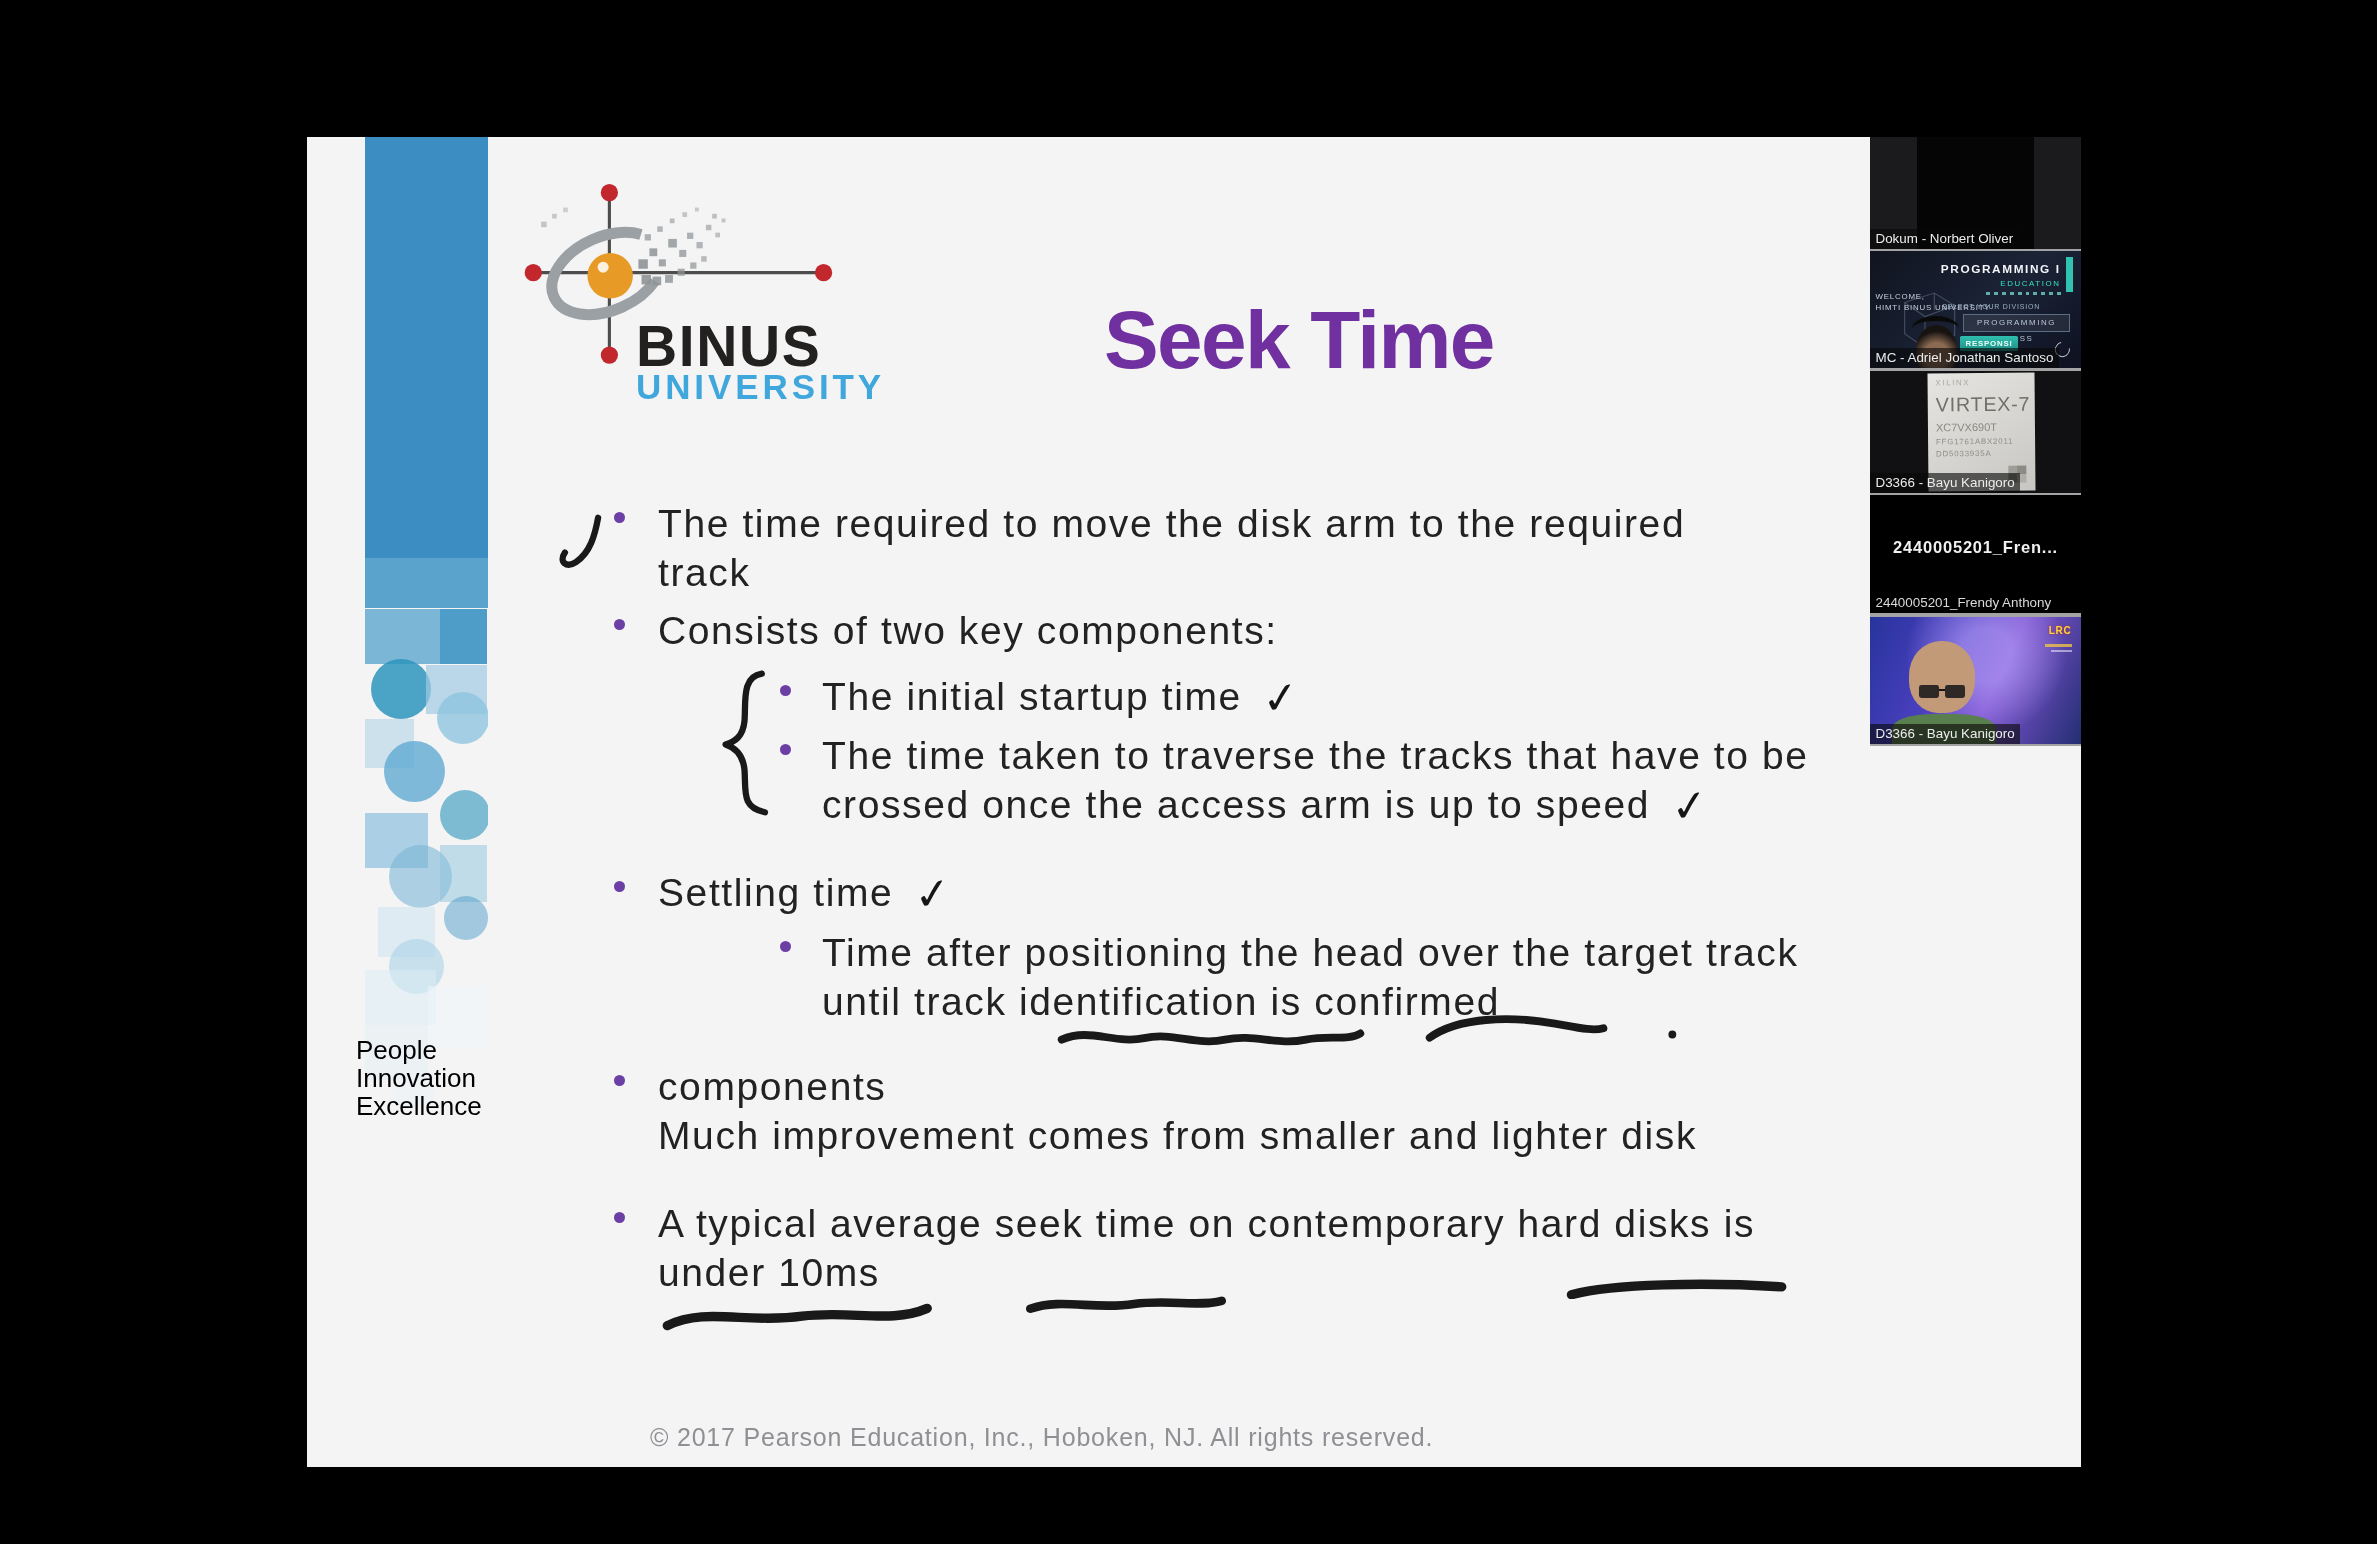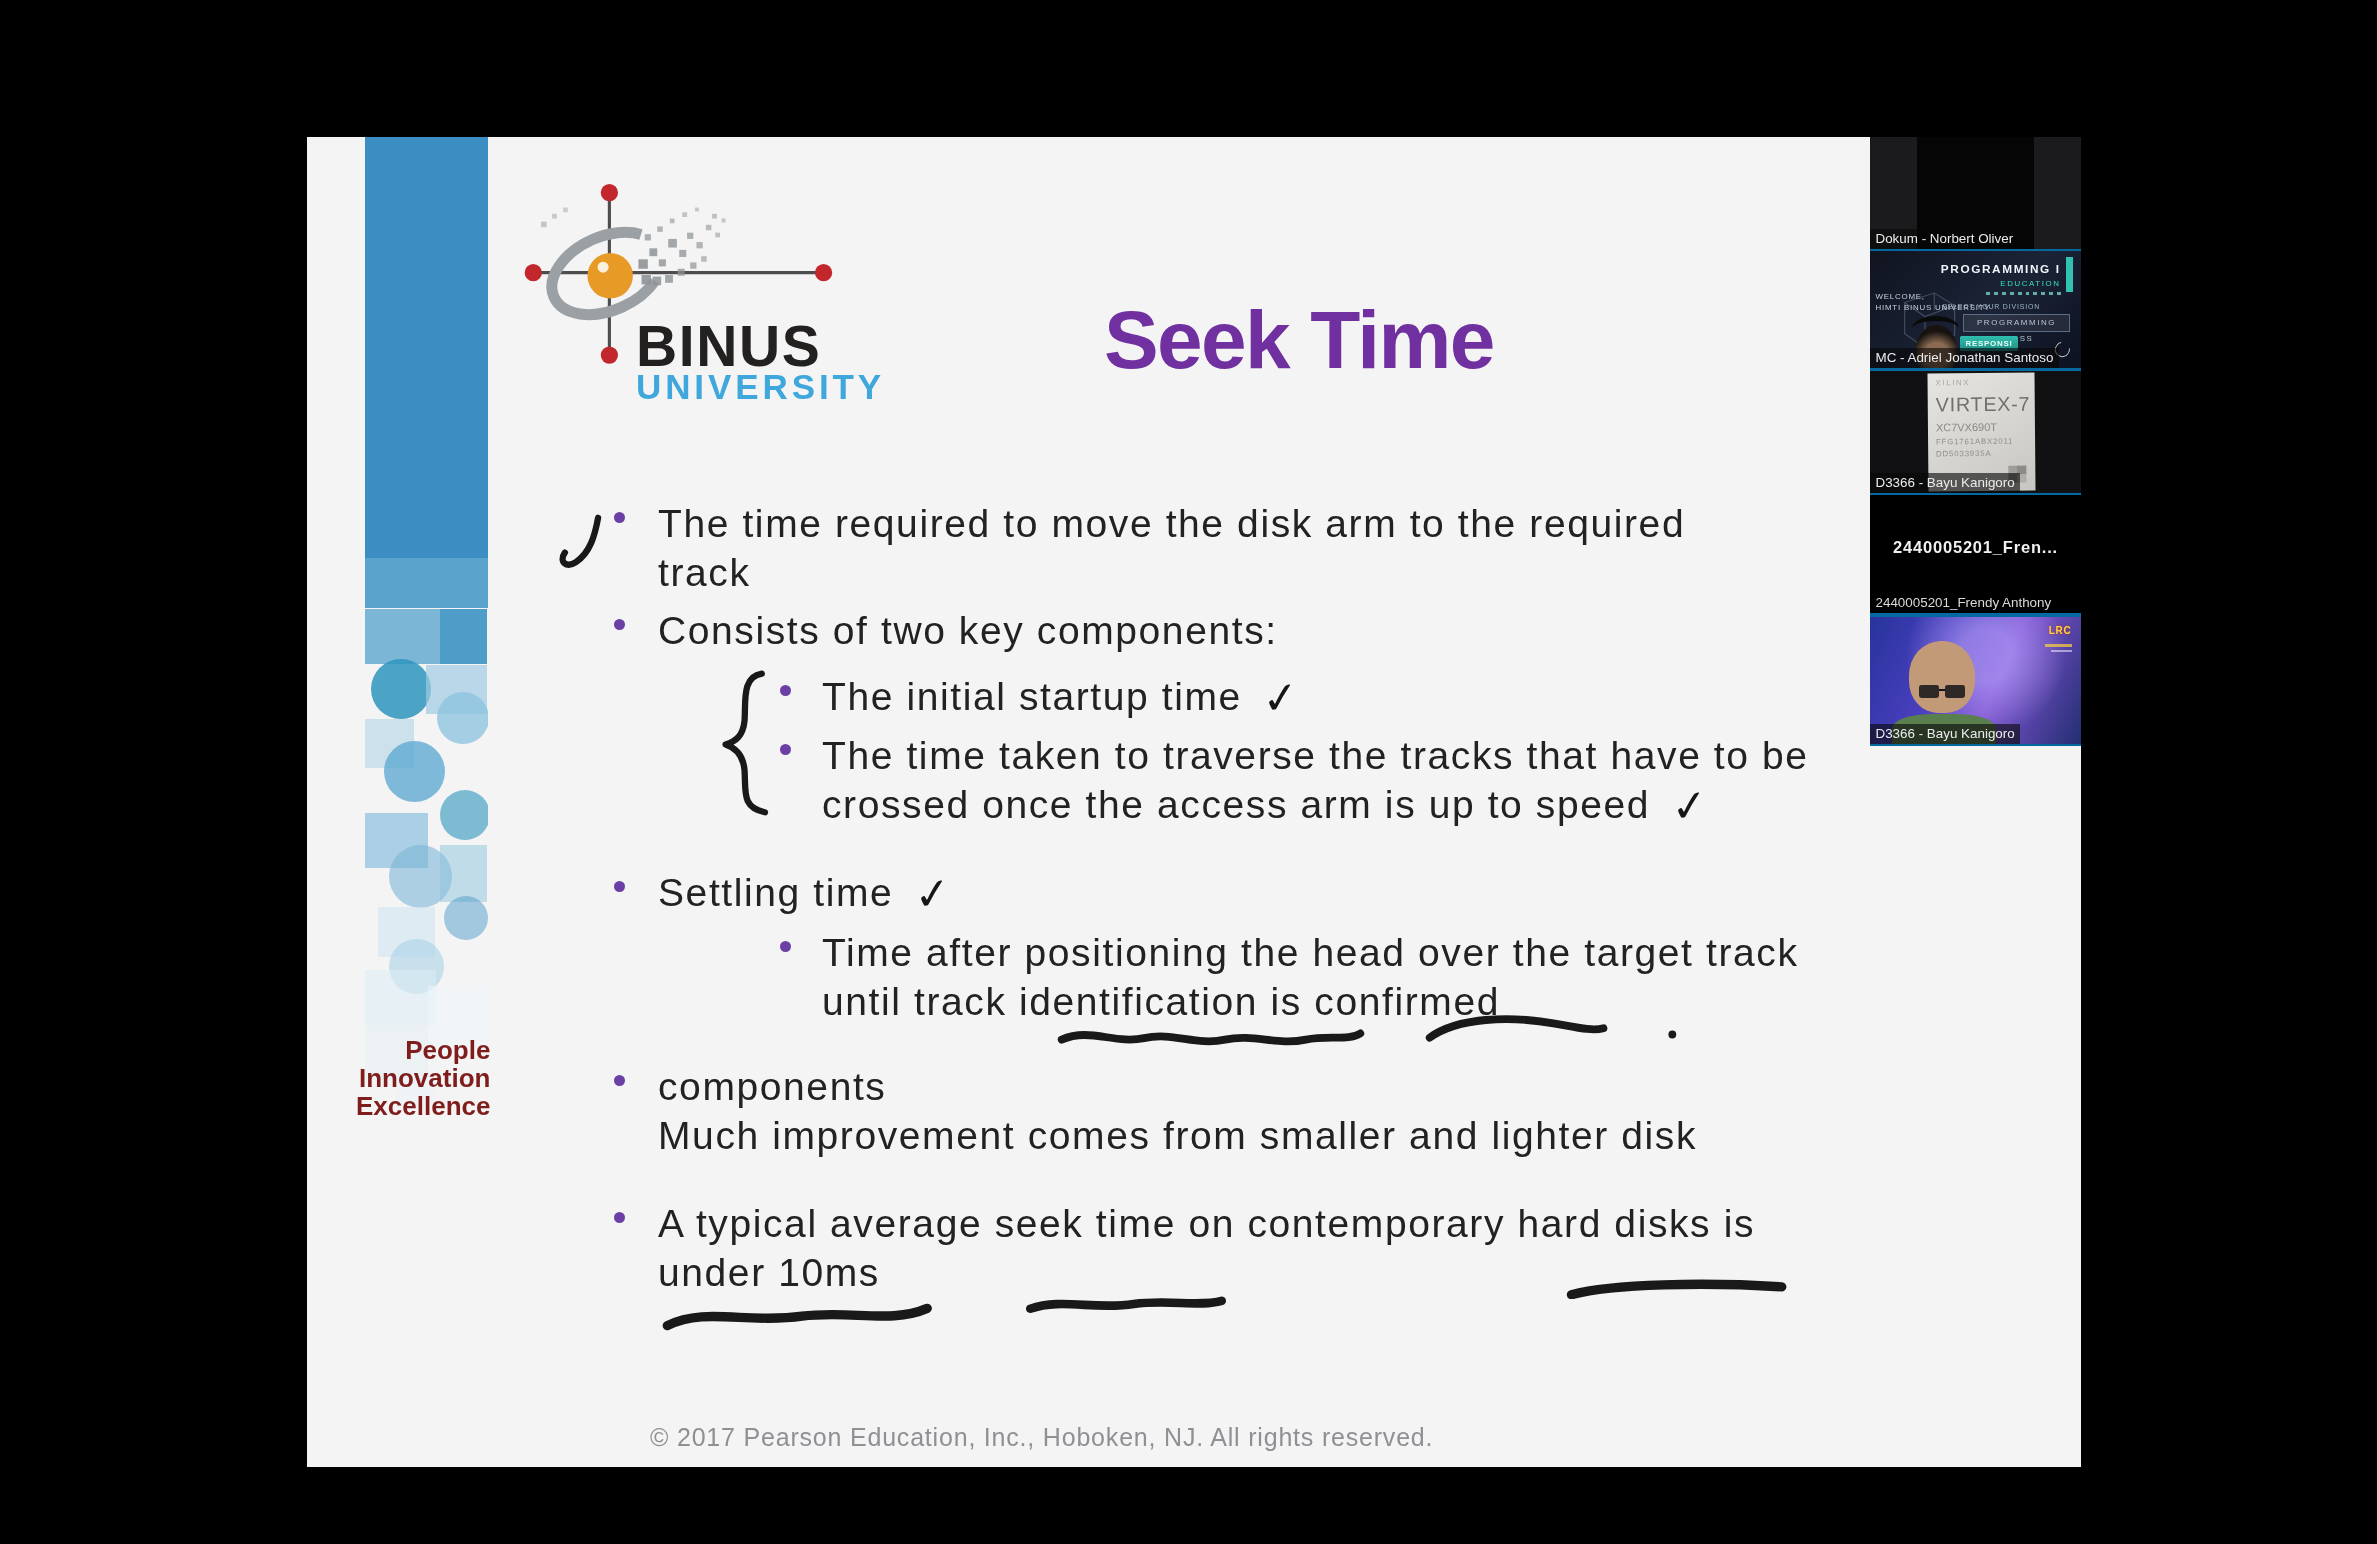--- a/index.html
+++ b/index.html
@@ -23,24 +23,24 @@
   #title{position:absolute;left:797px;top:160px;font-size:82px;line-height:86px;font-weight:bold;letter-spacing:-1.6px;color:#7030a0;}
   
   .bullet{position:absolute;color:#222;font-size:39px;letter-spacing:1.6px;}
   .bullet .bline{height:49px;line-height:49px;white-space:nowrap;}
   .dot{position:absolute;width:11px;height:11px;border-radius:50%;background:#6b3fa3;}
   .ink-check{display:inline-block;font-family:"DejaVu Sans",sans-serif;font-size:44px;font-weight:bold;
              color:#161616;margin-left:20.4px;transform:rotate(-6deg);vertical-align:-3.1px;}
   .ink{position:absolute;}
   .ink path{fill:none;stroke:#191919;stroke-linecap:round;stroke-linejoin:round;}
   
-  #motto{position:absolute;left:49px;top:899px;font-size:26px;line-height:28px;font-weight:700;color:#7f1d1d;text-align:right;}
+  #motto{position:absolute;left:49px;top:899px;font-size:26px;line-height:28px;font-weight:400;color:#000000;}
   #footer{position:absolute;left:343px;top:1286px;font-size:25px;color:#8f8f94;letter-spacing:0.8px;}
   
-  #vpanel{position:absolute;left:1870px;top:137px;width:211px;height:609px;background:#0369a1;z-index:10;}
+  #vpanel{position:absolute;left:1870px;top:137px;width:211px;height:609px;background:#a3a3a3;z-index:10;}
   .vtile{position:absolute;left:0;width:211px;overflow:hidden;background:#141414;}
   .vlabel{position:absolute;left:0;bottom:0;max-width:100%;overflow:hidden;white-space:nowrap;
           background:rgba(8,8,8,.62);color:#ececec;font-size:13.4px;line-height:19.7px;padding:0 5.5px;}
   .vlabel.plain{background:transparent;color:#d9d9d9;}
   
   .t2bg{position:absolute;inset:0;background:linear-gradient(135deg,#10141f 0%,#1b2336 55%,#0d1120 100%);}
   .t2 .welcome{position:absolute;left:5.5px;top:7.9px;font-size:7.9px;line-height:11px;color:#c9d1de;letter-spacing:0.8px;margin-top:32px;}
   .t2 .heading{position:absolute;right:20.4px;top:11px;font-size:11.8px;font-weight:bold;color:#f2f5f9;letter-spacing:1.6px;}
   .t2 .tab{position:absolute;right:7.9px;top:6.3px;width:7px;height:35px;background:#35e0c8;opacity:.85;}
   .t2 .subheading{position:absolute;right:20.4px;top:27.5px;font-size:7.9px;color:#35e0c8;letter-spacing:1.6px;}

